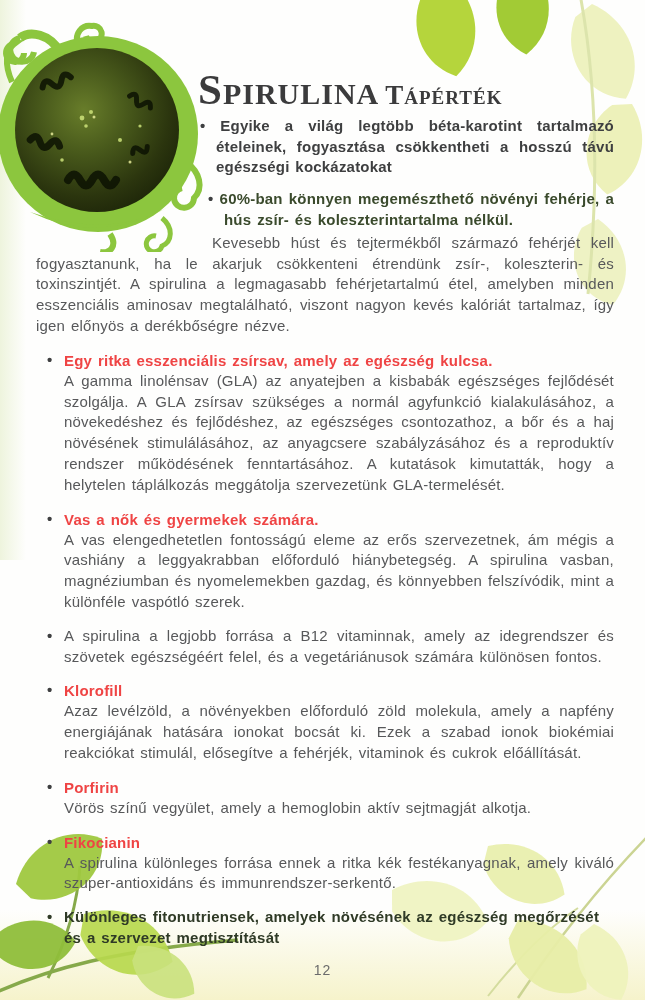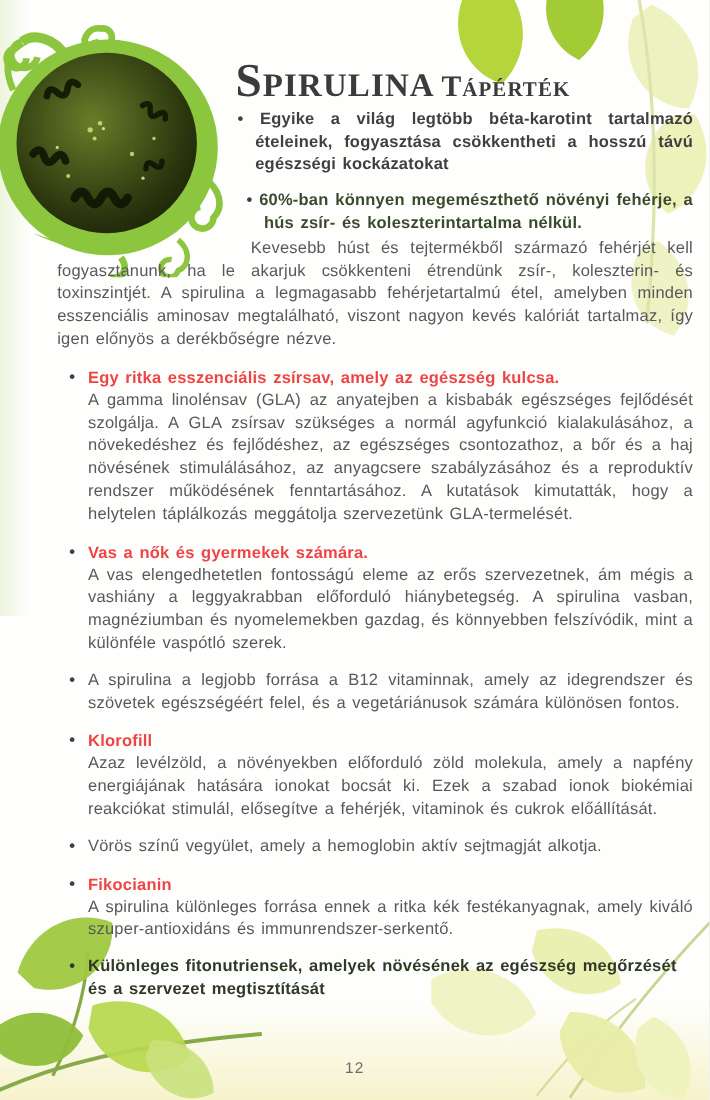--- a/index.html
+++ b/index.html
@@ -17,23 +17,23 @@
     position:absolute; left:0; bottom:0; width:100%; height:90px; z-index:0;
     background:linear-gradient(to bottom, rgba(247,245,206,0), #f6f3cb);
   }
   .deco { position:absolute; z-index:1; pointer-events:none; }
   .deco.ornament { left:-10px; top:22px; z-index:2; }
   .deco.top-leaves { left:340px; top:-6px; }
   .deco.bottom-left { left:-12px; top:818px; }
   .deco.bottom-right { left:368px; top:828px; }
 
   .content {
-    position:absolute; left:36px; top:64px; width:578px; z-index:5;
+    position:absolute; left:36px; top:80px; width:578px; z-index:5;
     color:#57585a; font-size:15px; line-height:20.8px;
-    letter-spacing:0.2px; word-spacing:1.5px; text-align:justify;margin-left:16px;
+    letter-spacing:0.2px; word-spacing:1.5px; text-align:justify;
   }
   h1 { margin:0 0 10px 162px; white-space:nowrap; text-align:left; }
   .t-main {
     font-family:"Liberation Serif", serif; font-variant:small-caps;
     font-weight:600; font-size:43px; color:#3b3b3c; letter-spacing:1px;
   }
   .t-sub {
     font-family:"Liberation Serif", serif; font-variant:small-caps;
     font-weight:600; font-size:27px; color:#3b3b3c; letter-spacing:1px;
     margin-left:6px;
@@ -169,20 +169,21 @@
         <span class="dot">•</span>
         <p>A spirulina a legjobb forrása a B12 vitaminnak, amely az idegrendszer és szövetek egészségéért felel, és a vegetáriánusok számára különösen fontos.</p>
       </li>
       <li class="sec">
         <span class="dot">•</span>
         <h3>Klorofill</h3>
         <p>Azaz levélzöld, a növényekben előforduló zöld molekula, amely a napfény energiájának hatására ionokat bocsát ki. Ezek a szabad ionok biokémiai reakciókat stimulál, elősegítve a fehérjék, vitaminok és cukrok előállítását.</p>
       </li>
       <li class="sec">
         <span class="dot">•</span>
+        <h3>Porfirin</h3>
         <p>Vörös színű vegyület, amely a hemoglobin aktív sejtmagját alkotja.</p>
       </li>
       <li class="sec">
         <span class="dot">•</span>
         <h3>Fikocianin</h3>
         <p>A spirulina különleges forrása ennek a ritka kék festékanyagnak, amely kiváló szuper-antioxidáns és immunrendszer-serkentő.</p>
       </li>
     </ul>
 
     <p class="closing"><span class="dot">•</span><span>Különleges fitonutriensek, amelyek növésének az egészség megőrzését és a szervezet megtisztítását</span></p>

